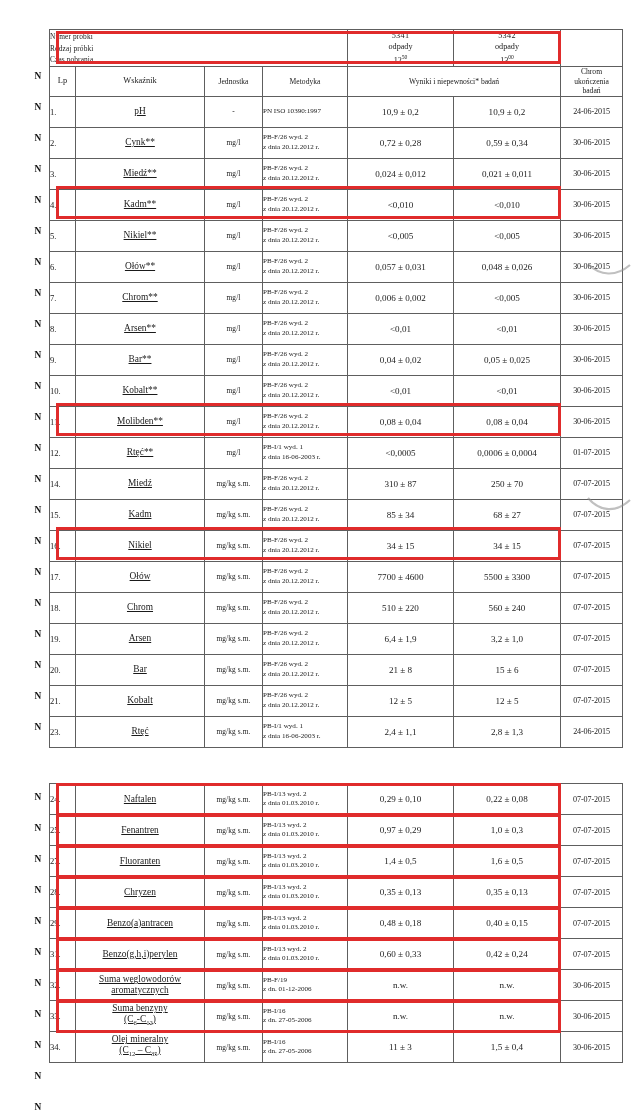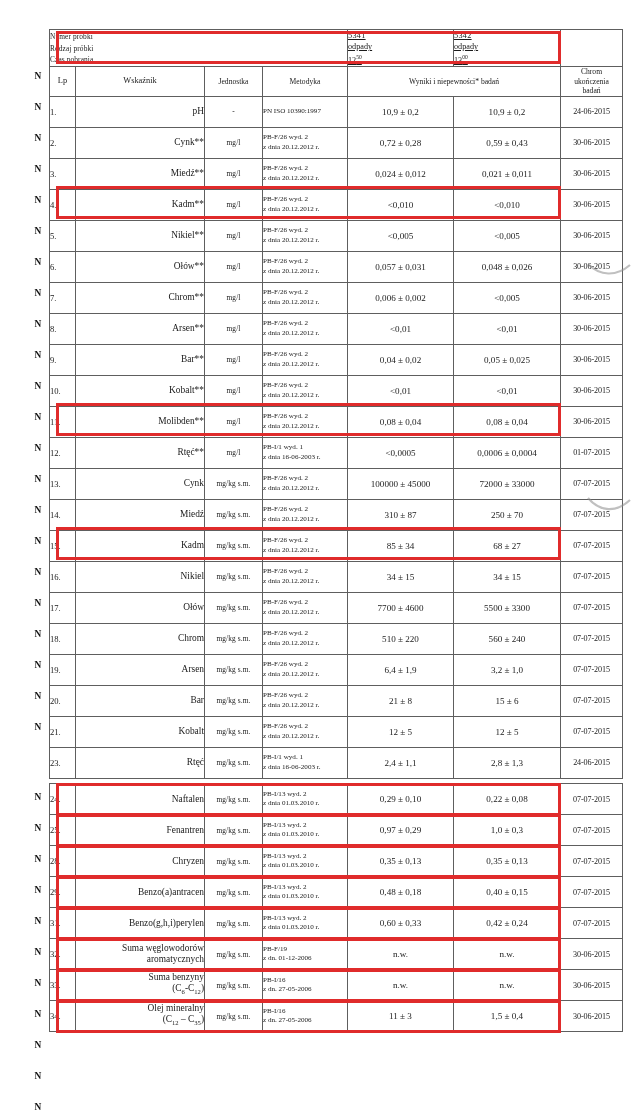--- a/index.html
+++ b/index.html
@@ -46,48 +46,48 @@
   
   .hdr-meta{
     text-align:left;
     padding:3px 0 3px 12px;
     font-size:7.4px;
     line-height:11.2px;
     letter-spacing:.1px;
   }
   .hdr-meta div{white-space:nowrap;}
   .smp{
-    text-align:left;
+    text-align:center;
     font-size:8.2px;
     line-height:11.2px;
     padding:3px 0;
-    text-decoration:underline;
   }
   .smp .sid{letter-spacing:.3px;}
   .smp sup{font-size:5.6px; vertical-align:super;}
   .colhead{
     text-align:center;
     font-size:8.4px;
     line-height:10px;
     padding:4px 2px;
   }
   .colhead.small{font-size:7.6px; line-height:9.4px;}
 
   
   .c-num{
     text-align:left;
     font-size:8.6px;
     padding:0 0 0 5px;
     white-space:nowrap;
   }
   .c-name{
-    text-align:right;
+    text-align:center;
     font-size:9.4px;
     padding:1px 0 1px 6px;
     line-height:10.6px;
+    text-decoration:underline;
   }
   .c-name .sub{font-size:6.6px; vertical-align:sub;}
   .c-unit{
     text-align:center;
     font-size:7.4px;
     letter-spacing:.1px;
     white-space:nowrap;
   }
   .c-method{
     text-align:left;
@@ -198,21 +198,21 @@
         </tr>
         <tr class="r-body">
           <td class="c-num">2.</td>
           <td class="c-name">Cynk**</td>
           <td class="c-unit">mg/l</td>
           <td class="c-method">
             <div>PB-F/26 wyd. 2</div>
             <div>z dnia 20.12.2012 r.</div>
           </td>
           <td class="c-res">0,72 ± 0,28</td>
-          <td class="c-res">0,59 ± 0,43</td>
+          <td class="c-res">0,59 ± 0,34</td>
           <td class="c-date">30-06-2015</td>
         </tr>
         <tr class="r-body">
           <td class="c-num">3.</td>
           <td class="c-name">Miedź**</td>
           <td class="c-unit">mg/l</td>
           <td class="c-method">
             <div>PB-F/26 wyd. 2</div>
             <div>z dnia 20.12.2012 r.</div>
           </td>
@@ -320,32 +320,20 @@
           <td class="c-num">12.</td>
           <td class="c-name">Rtęć**</td>
           <td class="c-unit">mg/l</td>
           <td class="c-method">
             <div>PB-I/1 wyd. 1</div>
             <div>z dnia 16-06-2003 r.</div>
           </td>
           <td class="c-res">&lt;0,0005</td>
           <td class="c-res">0,0006 ± 0,0004</td>
           <td class="c-date">01-07-2015</td>
-        </tr>
-        <tr class="r-body">
-          <td class="c-num">13.</td>
-          <td class="c-name">Cynk</td>
-          <td class="c-unit">mg/kg s.m.</td>
-          <td class="c-method">
-            <div>PB-F/26 wyd. 2</div>
-            <div>z dnia 20.12.2012 r.</div>
-          </td>
-          <td class="c-res">100000 ± 45000</td>
-          <td class="c-res">72000 ± 33000</td>
-          <td class="c-date">07-07-2015</td>
         </tr>
         <tr class="r-body">
           <td class="c-num">14.</td>
           <td class="c-name">Miedź</td>
           <td class="c-unit">mg/kg s.m.</td>
           <td class="c-method">
             <div>PB-F/26 wyd. 2</div>
             <div>z dnia 20.12.2012 r.</div>
           </td>
           <td class="c-res">310 ± 87</td>
@@ -477,20 +465,32 @@
         <tr class="r-body">
           <td class="c-num">25.</td>
           <td class="c-name">Fenantren</td>
           <td class="c-unit">mg/kg s.m.</td>
           <td class="c-method">
             <div>PB-I/13 wyd. 2</div>
             <div>z dnia 01.03.2010 r.</div>
           </td>
           <td class="c-res">0,97 ± 0,29</td>
           <td class="c-res">1,0 ± 0,3</td>
+          <td class="c-date">07-07-2015</td>
+        </tr>
+        <tr class="r-body">
+          <td class="c-num">27.</td>
+          <td class="c-name">Fluoranten</td>
+          <td class="c-unit">mg/kg s.m.</td>
+          <td class="c-method">
+            <div>PB-I/13 wyd. 2</div>
+            <div>z dnia 01.03.2010 r.</div>
+          </td>
+          <td class="c-res">1,4 ± 0,5</td>
+          <td class="c-res">1,6 ± 0,5</td>
           <td class="c-date">07-07-2015</td>
         </tr>
         <tr class="r-body">
           <td class="c-num">28.</td>
           <td class="c-name">Chryzen</td>
           <td class="c-unit">mg/kg s.m.</td>
           <td class="c-method">
             <div>PB-I/13 wyd. 2</div>
             <div>z dnia 01.03.2010 r.</div>
           </td>

